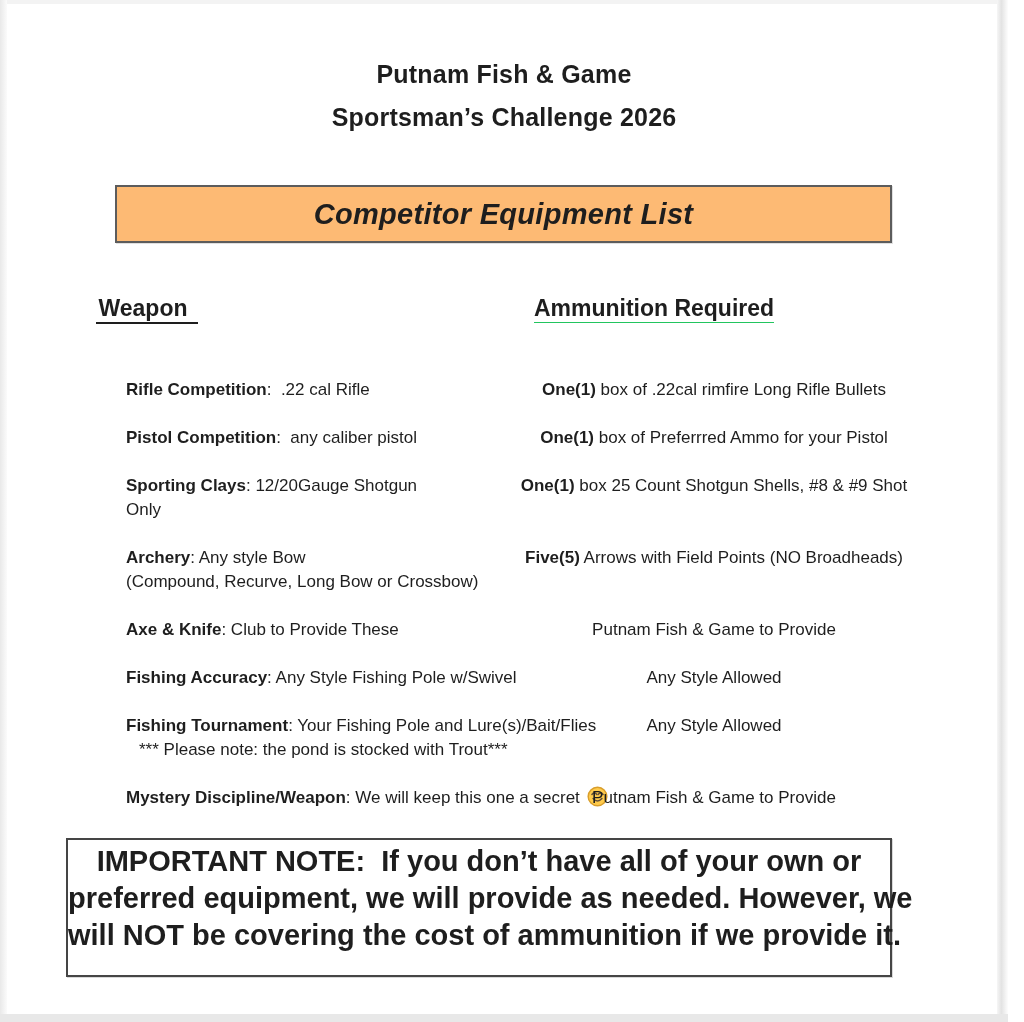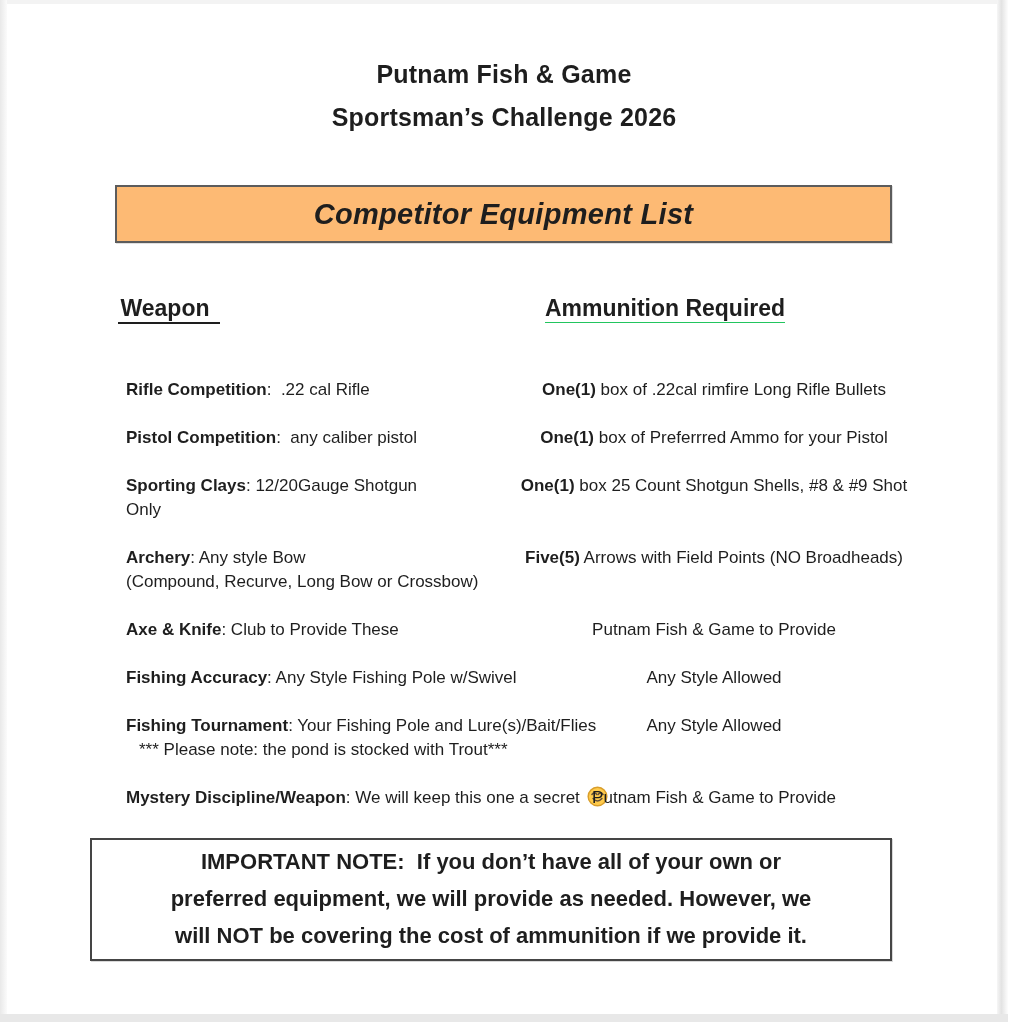--- a/index.html
+++ b/index.html
@@ -39,21 +39,21 @@
     justify-content: center;
     font-size: 29px;
     font-weight: bold;
     font-style: italic;
     letter-spacing: 0.3px;
   }
 
   .col-headers {
     margin-top: 50px;
     display: flex;
-    padding-left: 74px;
+    padding-left: 52px;
     padding-right: 60px;
     font-size: 23px;
     font-weight: bold;
     line-height: 30px;
   }
   .hdr-left  { width: 190px; flex: none; text-align: center; }
   .hdr-right { flex: 1; text-align: center; padding-left: 118px; }
   .hdr-left span  { border-bottom: 2px solid #1e1e1e; padding: 0 10px 1px 2px; }
   .hdr-right span { border-bottom: 1px solid #22c55e; padding-bottom: 1px; }
 
@@ -68,28 +68,28 @@
   .cell-left  { width: 350px; flex: none; white-space: nowrap; }
   .cell-right { flex: 1; text-align: center; white-space: nowrap; }
   .b { font-weight: bold; }
   .pre { white-space: pre; }
   .line2 { white-space: nowrap; }
   .line2.indent { padding-left: 13px; }
 
   .emoji-icon { display:inline-block; vertical-align:-4px; margin-left:2px; }
 
   .note-box {
-    margin: 24px 116px 0 90px;
+    margin: 24px 116px 0 66px;
     border: 2px solid #454545;
     box-shadow: 1px 1px 0 rgba(0,0,0,0.15);
     text-align: center;
-    font-size: 22px;
+    font-size: 29px;
     font-weight: bold;
     line-height: 37px;
-    padding: 3px 0 5px;
+    padding: 3px 0 21px;
   }
   .note-box div { white-space: pre; }
 </style>
 </head>
 <body>
 
 <div class="page">
   <div class="edge edge-top"></div>
   <div class="edge edge-left"></div>
   <div class="edge edge-right"></div>

